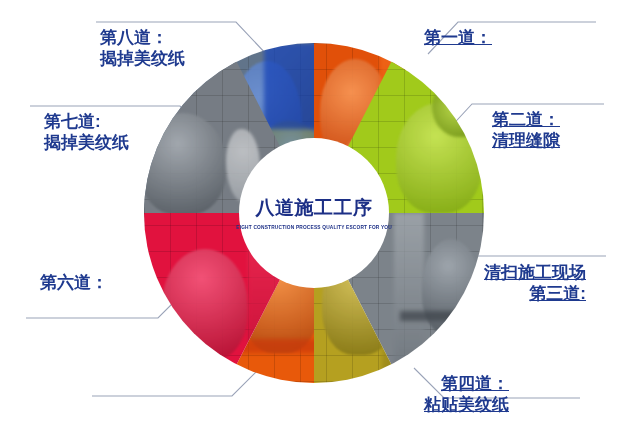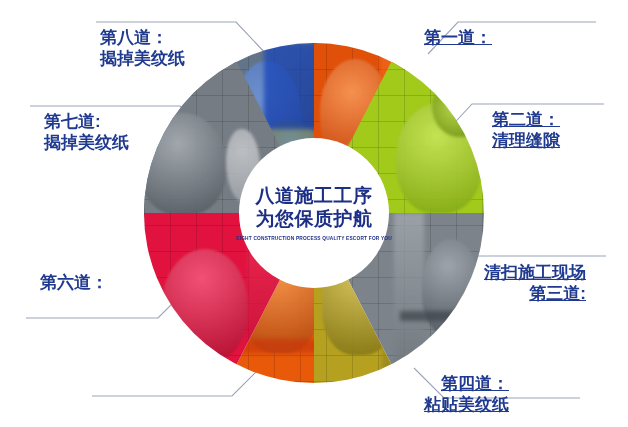--- a/index.html
+++ b/index.html
@@ -224,21 +224,20 @@
         <div class="figure" style="left:-4px;top:70px;width:86px;height:102px;background:radial-gradient(circle at 44% 30%, #cfd4d9, #5f666d);"></div>
         <div class="figure2" style="left:82px;top:86px;width:34px;height:74px;background:radial-gradient(circle at 50% 30%, #fafafa, #c4c9cd);"></div>
         <div class="tint" style="background:#7e858c;opacity:.4;"></div>
       </div>
     </div>
 
   </div>
 
   <div id="hub">
     <div class="l1">八道施工工序</div>
-    <div class="l2">为您保质护航</div>
     <div class="sub">EIGHT CONSTRUCTION PROCESS QUALITY ESCORT FOR YOU</div>
   </div>
 
   <div class="label left" style="left:100px;top:27px;">
     <span class="ln">第八道：</span>
     <span class="ln">揭掉美纹纸</span>
   </div>
 
   <div class="label left" style="left:44px;top:111px;">
     <span class="ln">第七道:</span>

